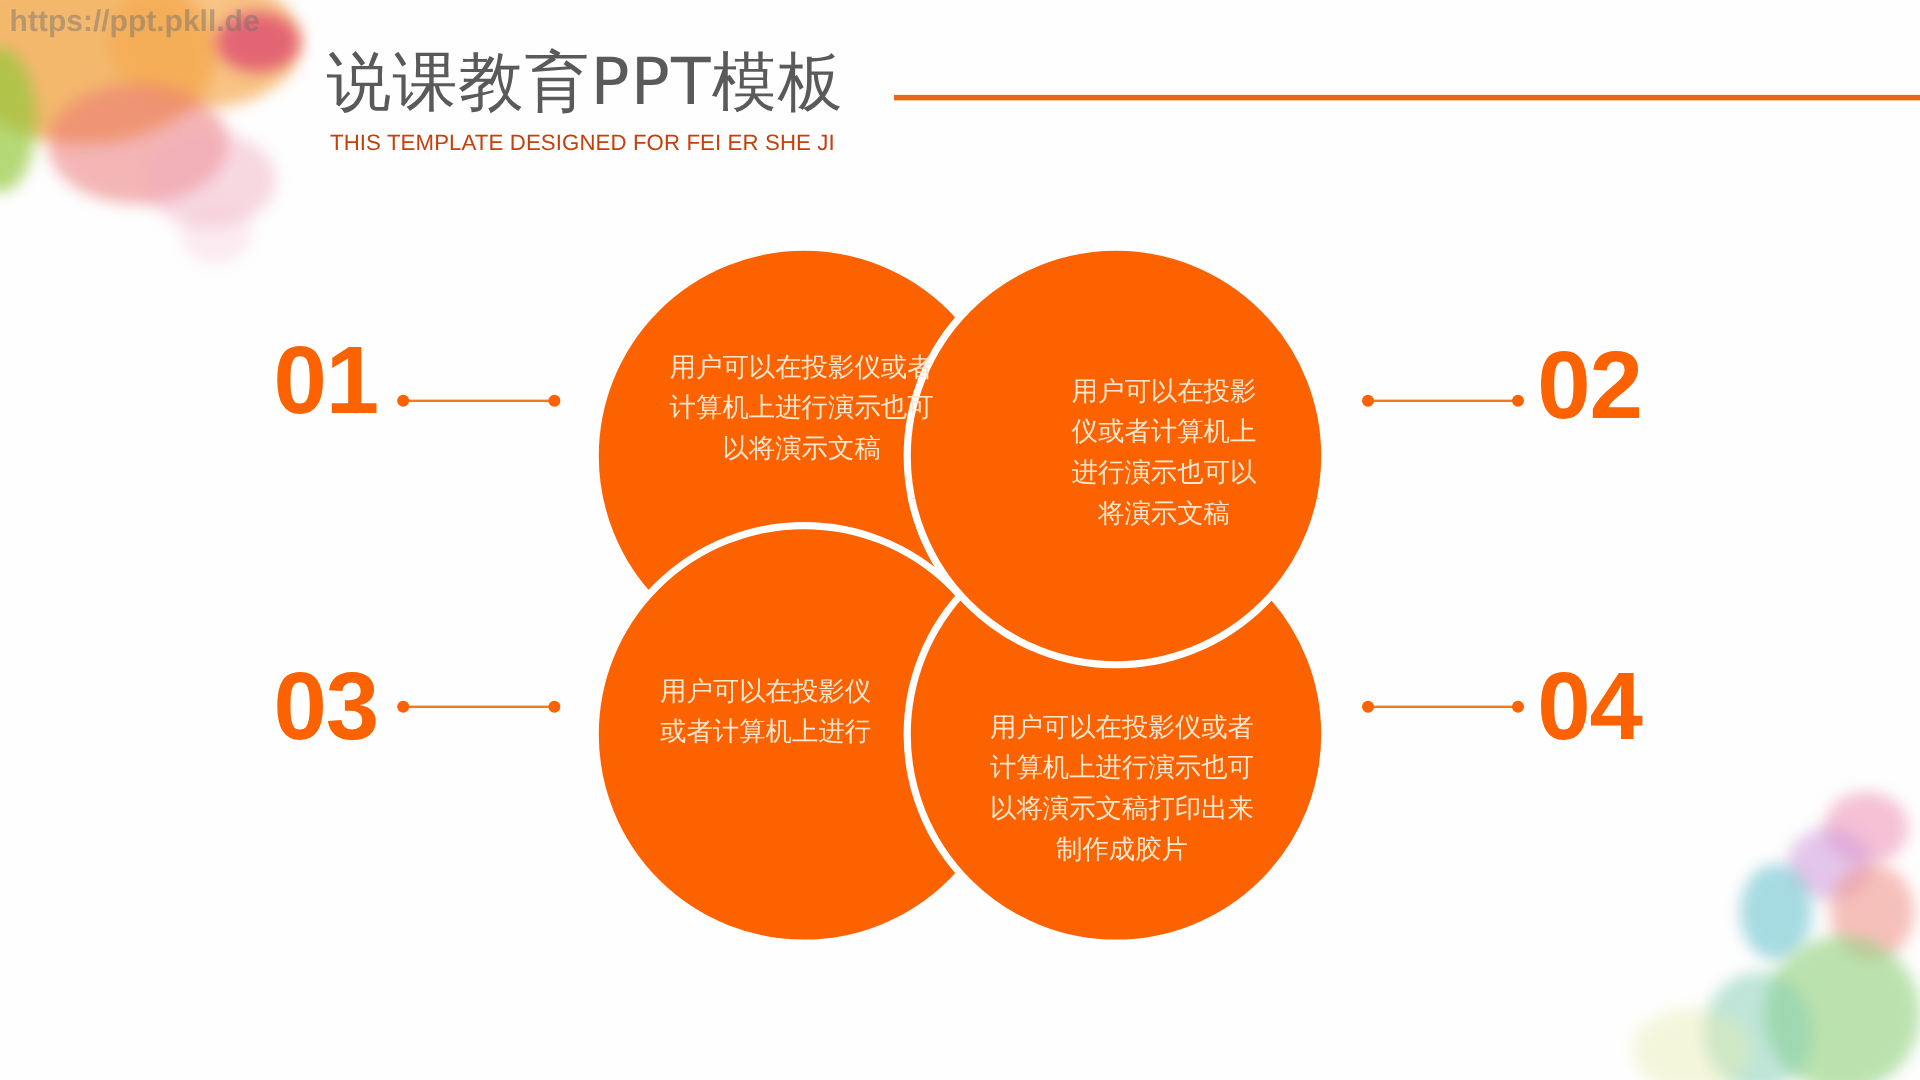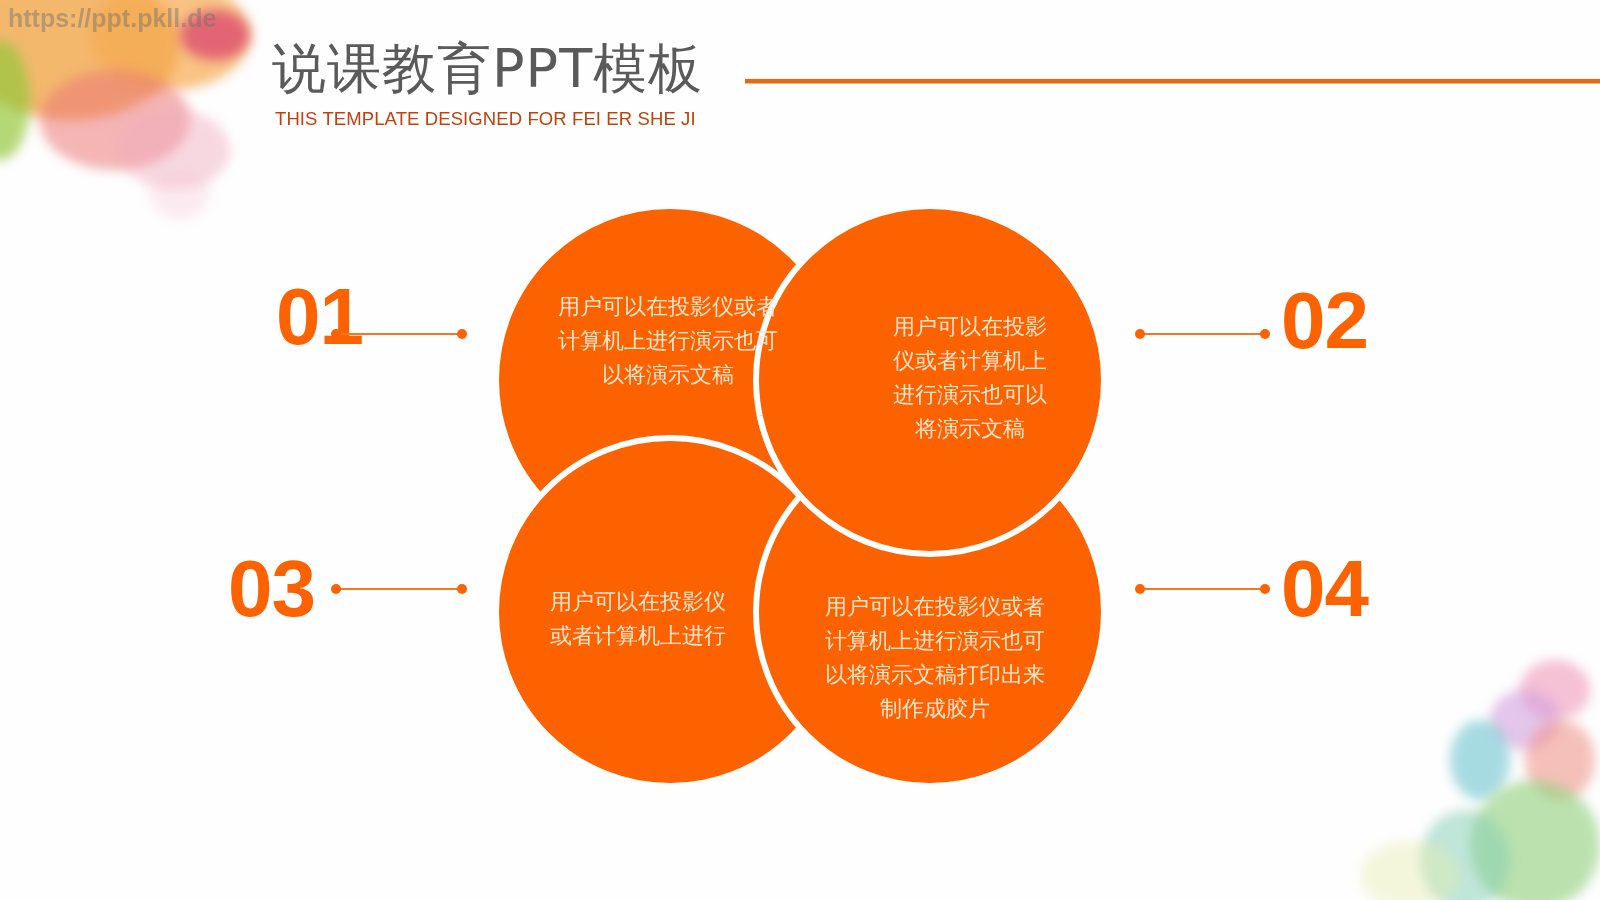--- a/index.html
+++ b/index.html
@@ -98,32 +98,32 @@
   <div>用户可以在投影仪或者</div>
   <div>计算机上进行演示也可</div>
   <div>以将演示文稿</div>
 </div>
 <div class="circle-text" style="left:880px;top:310px;width:180px;">
   <div>用户可以在投影</div>
   <div>仪或者计算机上</div>
   <div>进行演示也可以</div>
   <div>将演示文稿</div>
 </div>
-<div class="circle-text" style="left:535px;top:560px;width:206px;margin-top:25px;">
+<div class="circle-text" style="left:535px;top:560px;width:206px;">
   <div>用户可以在投影仪</div>
   <div>或者计算机上进行</div>
 </div>
 <div class="circle-text" style="left:819px;top:590px;width:232px;">
   <div>用户可以在投影仪或者</div>
   <div>计算机上进行演示也可</div>
   <div>以将演示文稿打印出来</div>
   <div>制作成胶片</div>
 </div>
 
-<div class="num" style="left:228px;top:277px;margin-left:48px;">01</div>
+<div class="num" style="left:228px;top:277px;">01</div>
 <div class="num" style="left:1281px;top:281px;">02</div>
 <div class="num" style="left:228px;top:549px;">03</div>
 <div class="num" style="left:1281px;top:549px;">04</div>
 
 <div class="connector" style="left:335px;top:333px;width:128px;">
   <span class="dot l"></span>
   <span class="dot r"></span>
 </div>
 <div class="connector" style="left:1139px;top:333px;width:127px;">
   <span class="dot l"></span>

